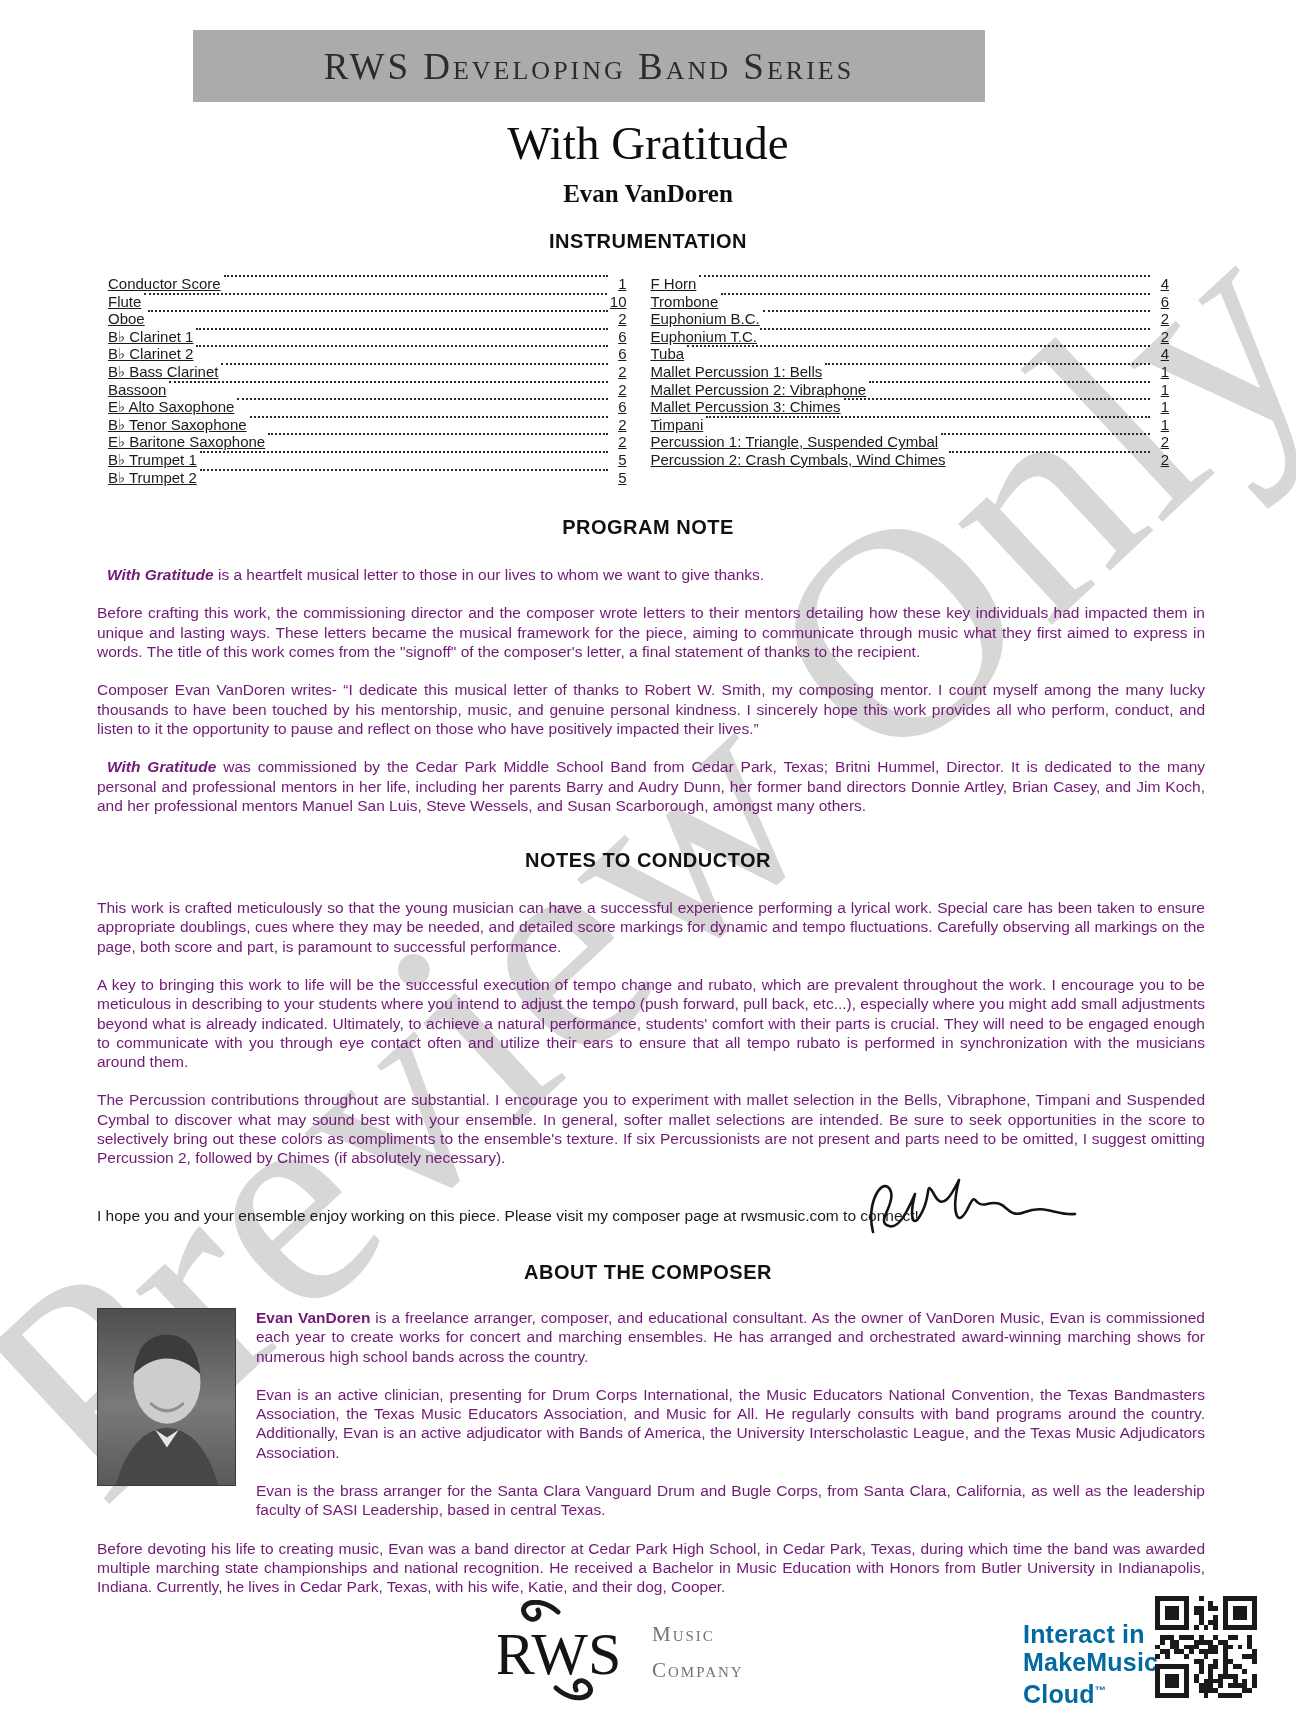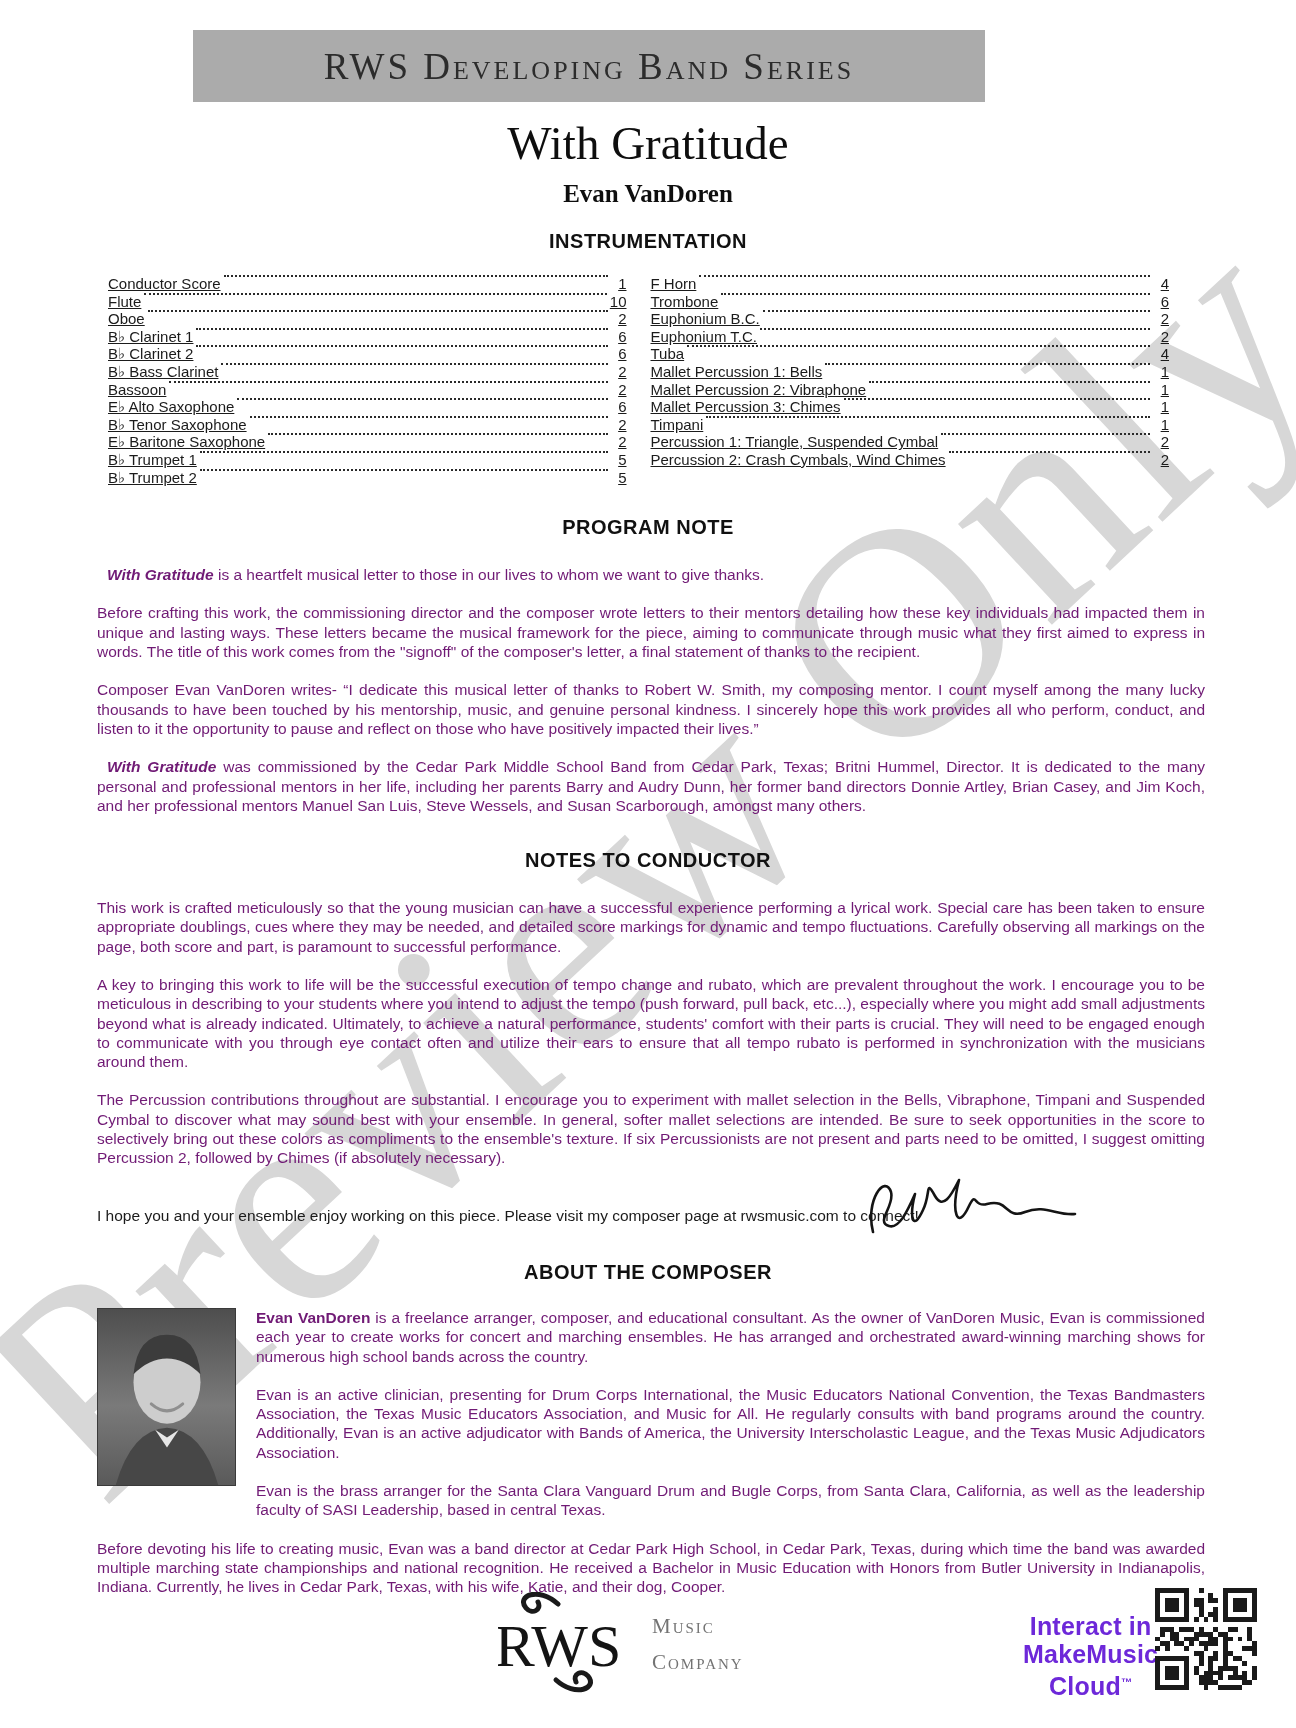--- a/index.html
+++ b/index.html
@@ -42,27 +42,27 @@
 
   .closing-wrap{position:relative;margin:38px 91px 0 97px;font-size:15.5px;line-height:19.3px;}
   .signature{position:absolute;left:762px;top:-46px;width:230px;height:100px;}
 
   .about-row{display:flex;margin:24px 91px 0 97px;gap:20px;}
   .photo{flex:0 0 139px;width:139px;height:178px;border:1px solid #3a3a3a;box-sizing:border-box;}
   .bio{flex:1;min-width:0;}
   .bio .para{margin:19px 0 0 0;}
   .bio .para:first-child{margin-top:0;}
 
-  .footer{position:absolute;left:0;right:0;bottom:24px;height:118px;z-index:1;}
+  .footer{position:absolute;left:0;right:0;bottom:16px;height:118px;z-index:1;}
   .logo{position:absolute;left:498px;top:6px;display:flex;align-items:center;gap:14px;}
   .logo-mark{width:120px;height:104px;}
   .logo-text{font-family:"Liberation Serif","DejaVu Serif",serif;font-variant:small-caps;
         font-size:21px;line-height:36px;color:#737373;letter-spacing:2px;margin-left:20px;}
   .mm{position:absolute;left:1023px;top:26px;font-size:25px;font-weight:bold;
-        line-height:28px;color:#6d28d9;letter-spacing:.2px;text-align:center;}
+        line-height:28px;color:#0369a1;letter-spacing:.2px;}
   .mm sup{font-size:11px;}
   .qr{position:absolute;left:1155px;top:2px;width:102px;height:102px;}
 </style>
 </head>
 <body>
 
 <div class="page">
 
   <div class="watermark">Preview Only</div>
 

